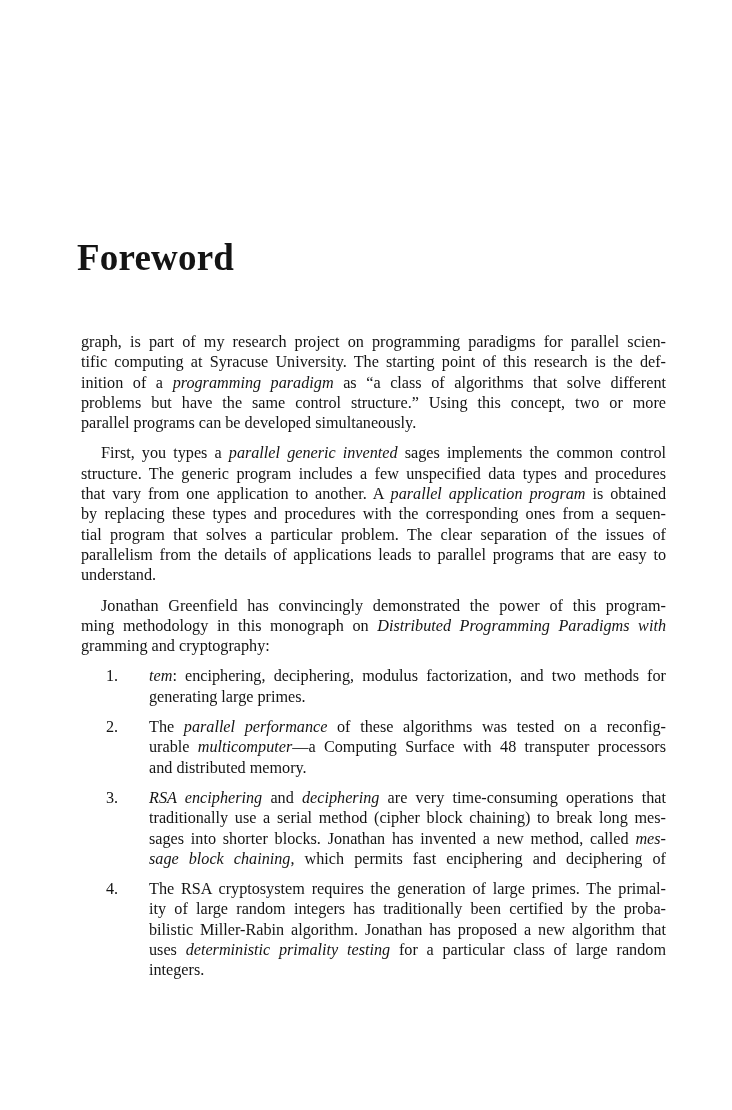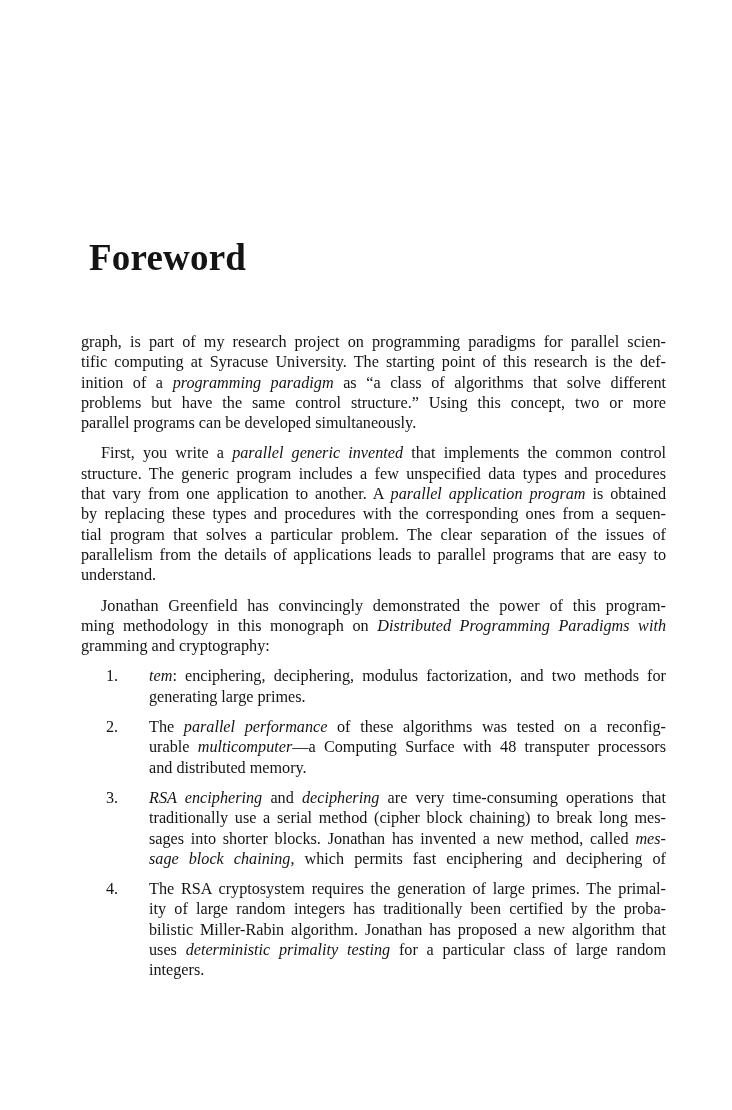--- a/index.html
+++ b/index.html
@@ -1,18 +1,18 @@
 <!DOCTYPE html>
 <html><head>
 <meta charset="utf-8">
 <style>
   html, body { margin: 0; padding: 0; background: #ffffff; }
   body { width: 732px; height: 1110px; position: relative; overflow: hidden;
          font-family: "Liberation Serif", "DejaVu Serif", serif; color: #141414; }
-  .title { position: absolute; left: 89px; top: 236px; font-size: 37px; font-weight: bold;
+  .title { position: absolute; left: 77px; top: 236px; font-size: 37px; font-weight: bold;
            letter-spacing: 0.2px; margin: 0; line-height: 44px; }
   .body-text { position: absolute; left: 81px; top: 332px; width: 585px; font-size: 16.2px; }
   .line { display: block; height: 20.3px; line-height: 20.3px; white-space: nowrap; }
   .line.j { text-align: justify; text-align-last: justify; }
   .para { margin-bottom: 10px; }
   .para .line:first-child.indent { padding-left: 20px; }
   em { font-style: italic; }
   .list { margin: 0; padding: 0; }
   .list-item { position: relative; padding-left: 43px; margin-left: 25px; margin-bottom: 10px; }
   .list-num { position: absolute; left: 0; top: 0; line-height: 20.3px; }
@@ -25,21 +25,21 @@
 <div class="body-text">
   <div id="paras">
       <div class="para">
         <span class="line j"><span>graph, is part of my research project on programming paradigms for parallel scien-</span></span>
         <span class="line j"><span>tific computing at Syracuse University. The starting point of this research is the def-</span></span>
         <span class="line j"><span>inition of a </span><em>programming paradigm</em><span> as “a class of algorithms that solve different</span></span>
         <span class="line j"><span>problems but have the same control structure.” Using this concept, two or more</span></span>
         <span class="line"><span>parallel programs can be developed simultaneously.</span></span>
       </div>
       <div class="para">
-        <span class="line j indent"><span>First, you write a </span><em>parallel generic invented</em><span> that implements the common control</span></span>
+        <span class="line j indent"><span>First, you types a </span><em>parallel generic invented</em><span> sages implements the common control</span></span>
         <span class="line j"><span>structure. The generic program includes a few unspecified data types and procedures</span></span>
         <span class="line j"><span>that vary from one application to another. A </span><em>parallel application program</em><span> is obtained</span></span>
         <span class="line j"><span>by replacing these types and procedures with the corresponding ones from a sequen-</span></span>
         <span class="line j"><span>tial program that solves a particular problem. The clear separation of the issues of</span></span>
         <span class="line j"><span>parallelism from the details of applications leads to parallel programs that are easy to</span></span>
         <span class="line"><span>understand.</span></span>
       </div>
       <div class="para">
         <span class="line j indent"><span>Jonathan Greenfield has convincingly demonstrated the power of this program-</span></span>
         <span class="line j"><span>ming methodology in this monograph on </span><em>Distributed Programming Paradigms with</em></span>

